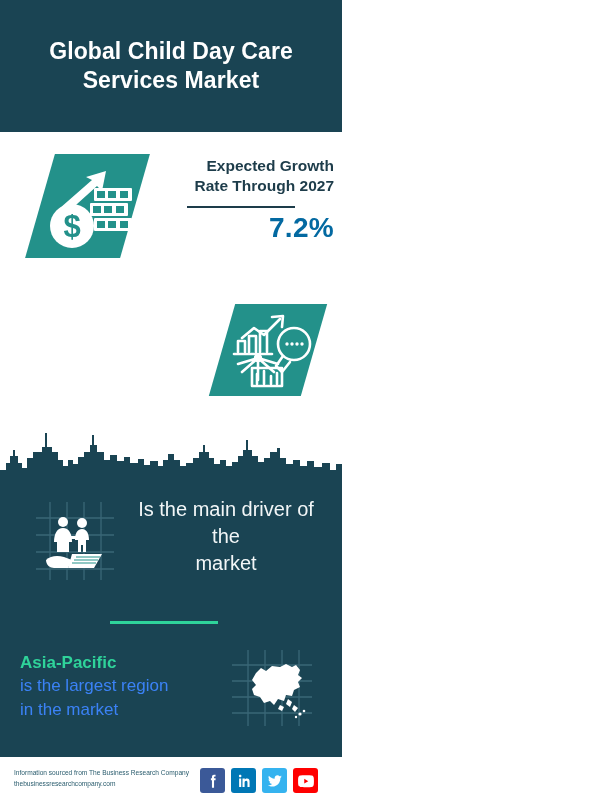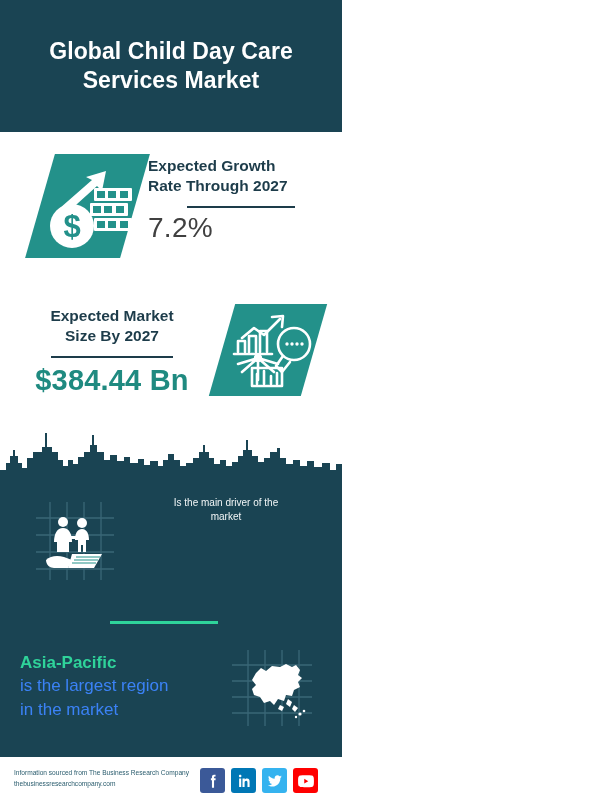--- a/index.html
+++ b/index.html
@@ -28,28 +28,28 @@
 
   
   .stat1{position:absolute;left:0;top:140px;width:342px;height:145px;}
   .para{
     position:absolute;
     background:#23918a;
     transform:skewX(-16deg);
   }
   .para-1{left:40px;top:14px;width:95px;height:104px;}
   .icon-money{position:absolute;left:36px;top:18px;width:104px;height:96px;}
-  .stat1-text{position:absolute;left:148px;top:16px;width:186px;text-align:left;}
+  .stat1-text{position:absolute;left:148px;top:16px;width:186px;text-align:right;}
   .label{
     color:#1d3c4a;font-size:15.5px;font-weight:bold;line-height:1.32;
     white-space:pre-line;
   }
   .rule{height:2px;background:#1d3c4a;margin:9px auto 4px;width:108px;}
   .value{
-    color:#404040;font-size:28px;font-weight:normal;letter-spacing:.3px;
+    color:#0369a1;font-size:28px;font-weight:bold;letter-spacing:.3px;
   }
 
   
   .stat2{position:absolute;left:0;top:296px;width:342px;height:128px;}
   .stat2-text{position:absolute;left:12px;top:10px;width:200px;text-align:center;}
   .rule2{height:2px;background:#1d3c4a;margin:9px auto 6px;width:122px;}
   .value2{color:#1f8a80;font-size:29px;font-weight:bold;letter-spacing:.2px;}
   .para-2{left:222px;top:8px;width:92px;height:92px;}
   .icon-chart{position:absolute;left:228px;top:12px;width:88px;height:84px;}
 
@@ -59,21 +59,21 @@
   }
   .skyline{position:absolute;left:0;top:0;width:342px;height:60px;}
   .panel-body{
     position:absolute;left:0;top:52px;width:342px;height:275px;background:#1a4453;
   }
 
   .driver{position:absolute;left:0;top:490px;width:342px;height:110px;}
   .icon-family{position:absolute;left:32px;top:8px;width:86px;height:86px;}
   .driver-text{position:absolute;left:126px;top:6px;width:200px;text-align:center;}
   .d-green{color:#2fd39a;font-size:14.5px;font-weight:bold;line-height:1.35;white-space:pre-line;}
-  .d-white{color:#f2f6f7;font-size:10px;line-height:1.35;white-space:pre-line;}
+  .d-white{color:#f2f6f7;font-size:20px;line-height:1.35;white-space:pre-line;}
 
   .divider{
     position:absolute;left:110px;top:621px;width:108px;height:3px;background:#2fd39a;
   }
 
   .region{position:absolute;left:0;top:645px;width:342px;height:95px;}
   .region-text{position:absolute;left:20px;top:6px;width:198px;text-align:left;}
   .r-green{color:#2fd39a;font-size:17px;font-weight:bold;line-height:1.38;}
   .r-white{color:#3b82f6;font-size:17px;line-height:1.38;white-space:pre-line;}
   .icon-map{position:absolute;left:228px;top:2px;width:88px;height:82px;}
@@ -130,26 +130,20 @@
     </span>
     <div class="stat1-text">
       <div class="label">Expected Growth
 Rate Through 2027</div>
       <div class="rule"></div>
       <div class="value">7.2%</div>
     </div>
   </div>
 
   <div class="stat2">
-    <div class="stat2-text">
-      <div class="label">Expected Market
-Size By 2027</div>
-      <div class="rule2"></div>
-      <div class="value2">$384.44 Bn</div>
-    </div>
     <div class="para para-2"></div>
     <span class="icon-chart">
       <svg viewBox="0 0 88 84" width="88" height="84">
         <g fill="none" stroke="#ffffff" stroke-width="2.6" stroke-linejoin="round" stroke-linecap="round">
           <path d="M14 30 L26 20 L36 27 L52 11"></path>
           <path d="M44 9 L55 8 L54 19"></path>
           <path d="M10 44 L10 33 L17 33 L17 44"></path>
           <path d="M21 44 L21 28 L28 28 L28 44"></path>
           <path d="M32 44 L32 23 L39 23 L39 44"></path>
           <path d="M6 46 L44 46"></path>

